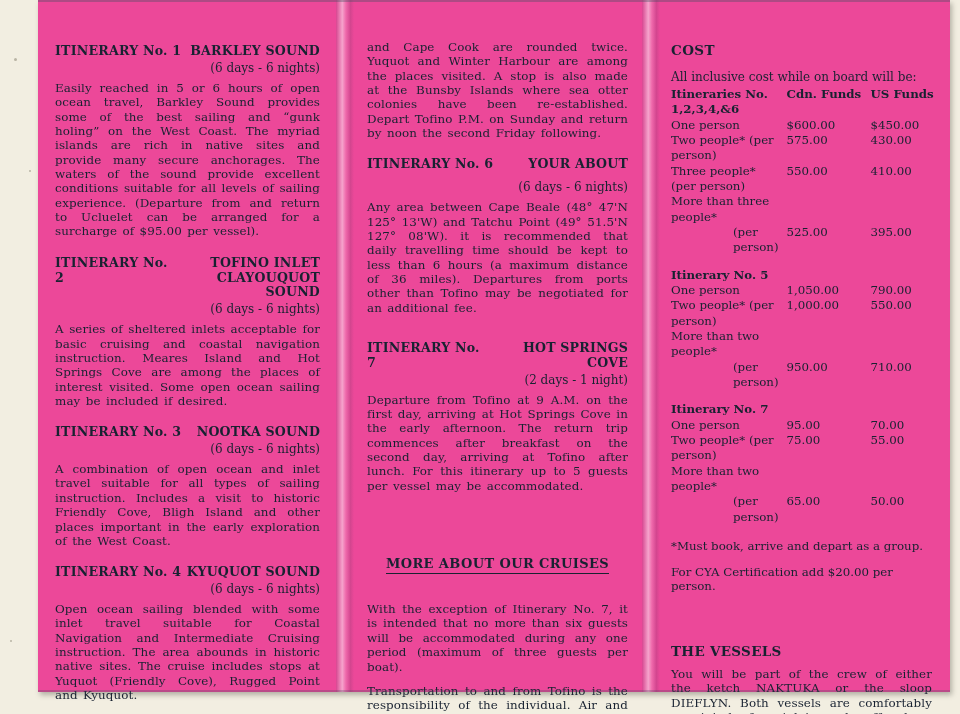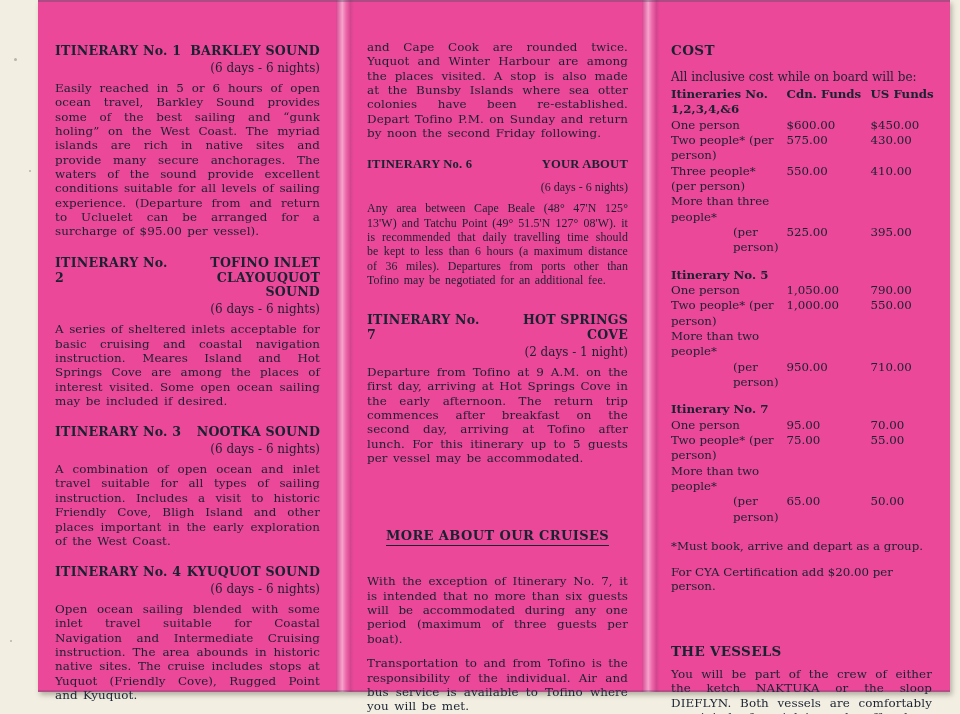--- a/index.html
+++ b/index.html
@@ -125,21 +125,21 @@
   </div>
 
   <div class="fold"></div>
 
   <div class="panel p2">
 
     <div class="section">
       <p class="body-text">and Cape Cook are rounded twice. Yuquot and Winter Harbour are among the places visited. A stop is also made at the Bunsby Islands where sea otter colonies have been re-established. Depart Tofino P.M. on Sunday and return by noon the second Friday following.</p>
     </div>
 
-    <div class="section" style="margin-top:12px;font-family:Liberation Serif, serif;">
+    <div class="section" style="margin-top:12px;">
       <div class="it-head">
         <span>ITINERARY No. 6</span>
         <span class="it-place">YOUR ABOUT</span>
       </div>
       <div class="it-sub" style="margin-top:8px;">(6 days - 6 nights)</div>
       <p class="body-text">Any area between Cape Beale (48° 47'N 125° 13'W) and Tatchu Point (49° 51.5'N 127° 08'W). it is recommended that daily travelling time should be kept to less than 6 hours (a maximum distance of 36 miles). Departures from ports other than Tofino may be negotiated for an additional fee.</p>
     </div>
 
     <div class="section" style="margin-top:26px;">
       <div class="it-head">

